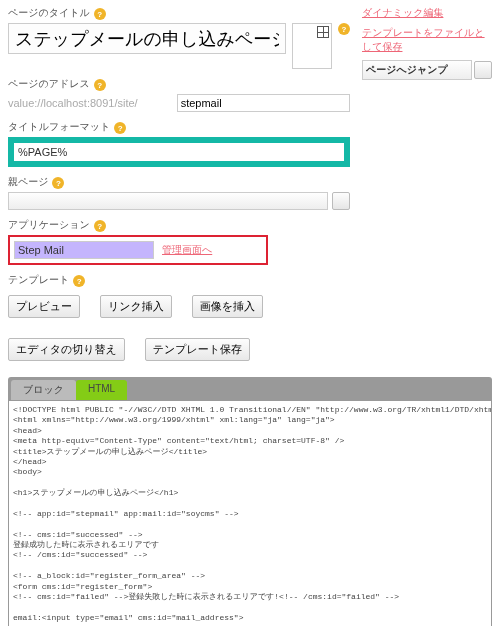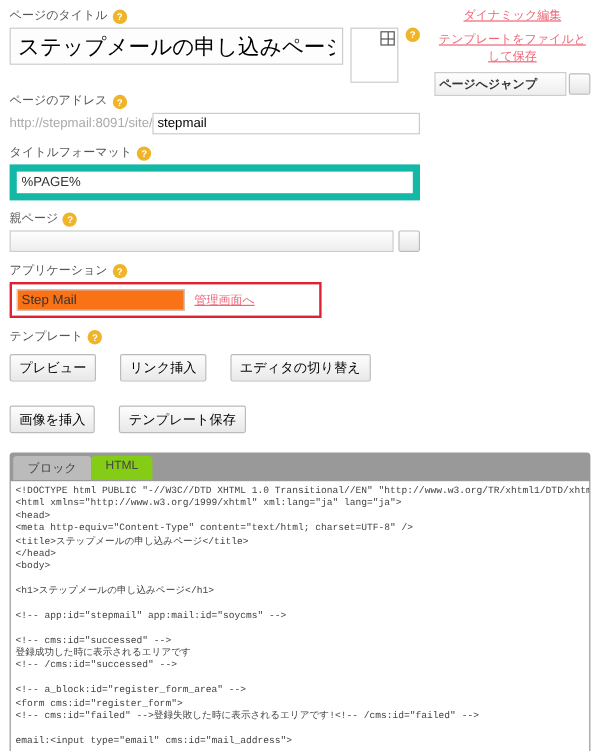--- a/index.html
+++ b/index.html
@@ -12,34 +12,34 @@
   .title-row { display:flex; align-items:flex-start; gap:6px; margin-bottom:8px; }
   .title-input { flex:1; font-size:18px; padding:4px 6px; border:1px solid #ccc; background:#fdfdfd; min-width:0; }
   .page-icon { width:40px; height:46px; border:1px solid #ccc; background:#fff; display:flex; align-items:flex-start; justify-content:flex-end; padding:2px; }
   .page-icon-inner { width:12px; height:12px; background:#555; display:grid; grid-template-columns:1fr 1fr; grid-template-rows:1fr 1fr; gap:1px; padding:1px; }
   .page-icon-inner span{background:#fff}
   .section { margin-bottom: 8px; }
   .text-input { width:100%; padding:3px 4px; border:6px solid #14b8a6; font-size:11px; background:#f7f7f7; color:#888; }
   .text-input.val{ background:#fff; color:#333; }
   .url-row{ display:flex; align-items:center; gap:0; }
   .url-prefix{ color:#aaa; font-size:11px; white-space:nowrap; }
-  .url-slug{ flex:1; border:1px solid #ccc; padding:2px 3px; font-size:11px; background:#fff; min-width:0; }
+  .url-slug{ flex:1; border:1px solid #ccc; padding:2px 3px; font-size:11px; background:#fff; min-width:0;margin-left:39px; }
   .parent-row{ display:flex; gap:4px; align-items:center; }
   .parent-input{ flex:1; border:1px solid #ccc; height:18px; background:linear-gradient(#fefefe,#eee); }
   .small-btn{ width:18px; height:18px; border:1px solid #bbb; background:linear-gradient(#fdfdfd,#e6e6e6); border-radius:2px; }
   .app-box{ border:2px solid #d23; padding:4px; display:flex; align-items:center; gap:8px; width:260px; }
-  .app-select{ flex:0 0 140px; border:1px solid #ccc; padding:2px 3px; background:#f97316; font-size:11px; }
+  .app-select{ flex:0 0 140px; border:1px solid #ccc; padding:2px 3px; background:#c4b5fd; font-size:11px; }
   .app-link{ color:#e67; text-decoration:underline; font-size:10px; }
   .btn-row{ display:flex; gap:20px; margin:6px 0; flex-wrap:wrap; }
   .btn{ border:1px solid #bbb; background:linear-gradient(#fdfdfd,#e8e8e8); padding:3px 7px; border-radius:2px; font-size:11px; white-space:nowrap; cursor:pointer; }
   .editor-tabs{ display:flex; gap:0; background:#999; padding:3px 3px 0 3px; border-top-left-radius:3px; border-top-right-radius:3px; margin-top:4px; width:484px; }
   .tab{ padding:3px 12px; font-size:10px; background:#bbb; color:#444; border-top-left-radius:3px; border-top-right-radius:3px; cursor:pointer; }
   .tab.active{ background:#84cc16; }
   .code-area{ width:484px; height:296px; border:1px solid #999; background:#fff; font-family:"Courier New",monospace; font-size:8px; line-height:1.3; padding:4px; white-space:pre; overflow:hidden; color:#444; resize:none; }
-  .right a.link{ display:block; color:#e67; font-size:10px; margin-bottom:6px;text-align:center; }
+  .right a.link{ display:block; color:#e67; font-size:10px; margin-bottom:6px; }
   .jump-row{ display:flex; align-items:center; gap:2px; margin-top:4px; }
   .jump-select{ flex:1; border:1px solid #ccc; padding:2px 3px; font-size:10px; background:linear-gradient(#fefefe,#eee);font-weight:bold; }
 </style>
 </head>
 <body>
 
 <div class="wrap">
   <div class="left">
     <div class="section">
       <div class="field-label">
@@ -59,21 +59,21 @@
         <span class="help">?</span>
       </div>
     </div>
 
     <div class="section">
       <div class="field-label">
           <span>ページのアドレス</span>
           <span class="help">?</span>
         </div>
       <div class="url-row">
-        <span class="url-prefix">http://stepmail:8091/site/</span>
+        <span class="url-prefix">value://localhost:8091/site/</span>
         <input class="url-slug" value="stepmail" style="">
       </div>
     </div>
 
     <div class="section">
       <div class="field-label">
           <span>タイトルフォーマット</span>
           <span class="help">?</span>
         </div>
       <input class="text-input val" value="%PAGE%" style="">
@@ -104,22 +104,22 @@
     <div class="section">
       <div class="field-label">
           <span>テンプレート</span>
           <span class="help">?</span>
         </div>
     </div>
 
     <div class="btn-row">
       <button class="btn">プレビュー</button>
       <button class="btn">リンク挿入</button>
+      <button class="btn">画像を挿入</button>
       <button class="btn">エディタの切り替え</button>
-      <button class="btn">画像を挿入</button>
       <button class="btn">テンプレート保存</button>
     </div>
   </div>
 
   <div class="right">
     <a href="#" class="link">ダイナミック編集</a>
     <a href="#" class="link">テンプレートをファイルとして保存</a>
     <div class="jump-row">
       <div class="jump-select">ページへジャンプ</div>
       <button class="small-btn"></button>

